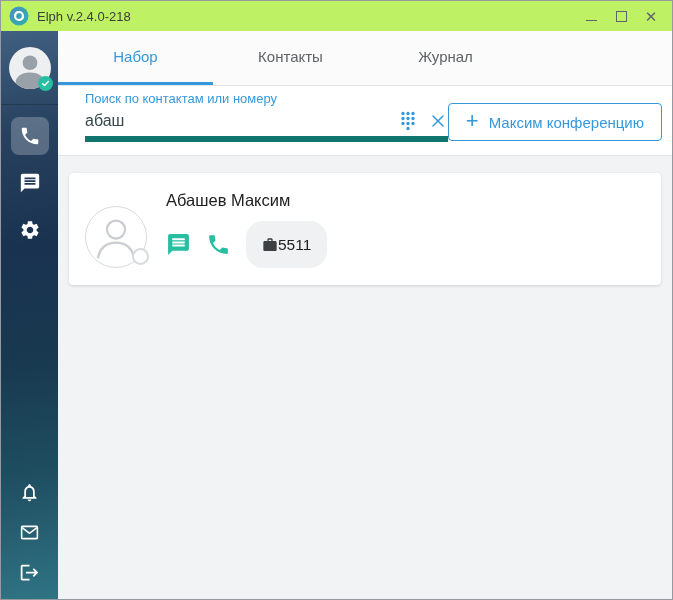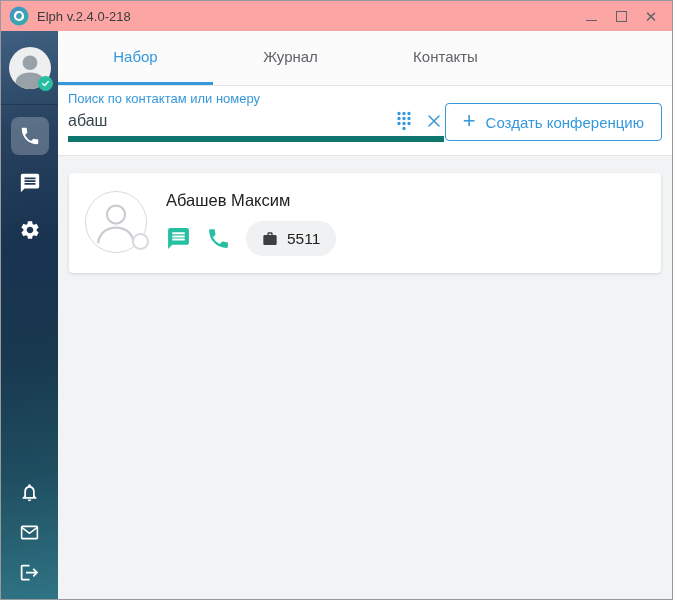--- a/index.html
+++ b/index.html
@@ -11,21 +11,21 @@
     border:1px solid #969aa0;
     background:#fff;
     display:flex; flex-direction:column;
     overflow:hidden;
     box-shadow:0 0 0 1px rgba(0,0,0,0.05);
   }
 
   
   .titlebar {
     height:30px; flex:0 0 30px;
-    background:#fca5a5;
+    background:#bef264;
     display:flex; align-items:center;
     padding:0 6px 0 8px; gap:8px;
   }
   .logo { width:20px; height:20px; flex:0 0 20px; }
   .title-text { font-size:13px; color:#3c3c3c; }
   .win-controls { margin-left:auto; display:flex; align-items:center; }
   .win-btn {
     width:30px; height:26px;
     display:flex; align-items:center; justify-content:center;
     color:#5f6368; cursor:pointer;
@@ -92,21 +92,21 @@
   }
   .tab.active { color:#3598db; border-bottom-color:#3598db; }
 
   .search-row {
     background:#fff;
     border-bottom:1px solid #e3e5e7;
     padding:6px 10px 13px 10px;
     display:flex; align-items:flex-end;
     height:70px; flex:0 0 70px;
   }
-  .search-field { flex:1; max-width:376px; }
+  .search-field { flex:1; max-width:376px;margin-left:17px; }
   .search-label { color:#3598db; font-size:13px; margin-bottom:5px; }
   .search-input-row {
     display:flex; align-items:center;
     border-bottom:6px solid #0f766e;
     padding-bottom:5px;
   }
   .search-input {
     border:none; outline:none; flex:1; min-width:0;
     font-size:16px; color:#37474f;
     font-family:"Liberation Sans", sans-serif;
@@ -127,41 +127,41 @@
   .plus-glyph { font-size:22px; font-weight:400; line-height:1; margin-top:-2px; }
 
   .content {
     flex:1; background:#f1f3f5;
     padding:17px 11px; overflow:auto; min-height:0;
   }
   .contact-card {
     background:#fff; border-radius:4px;
     box-shadow:0 1px 3px rgba(0,0,0,0.14);
     padding:15px 8px 17px 16px;
-    display:flex; gap:19px; align-items:center;
+    display:flex; gap:19px; align-items:flex-end;
   }
   .card-avatar {
     width:62px; height:62px; flex:0 0 62px;
     border:1px solid #d7dadd; border-radius:50%;
     position:relative; color:#c9cdd1;
   }
   .card-avatar-badge {
     position:absolute; right:-3px; bottom:2px;
     width:17px; height:17px; border-radius:50%;
     background:#fff; border:2px solid #d7dadd;
   }
   .contact-info { padding-top:3px; }
   .contact-name { font-size:16.5px; color:#212121; }
   .contact-company { font-size:15px; color:#9aa0a6; margin-top:4px; }
   .contact-actions { display:flex; align-items:center; gap:15px; margin-top:11px; }
   .action-icon { color:#26bfa1; cursor:pointer; display:flex; }
   .ext-badge {
     background:#f0f1f2; border-radius:17px;
-    height:35px; padding:0 16px;
-    display:flex; align-items:center; gap:9px;
+    height:47px; padding:0 16px;
+    display:flex; align-items:center; 
     font-size:15.5px; color:#212121;
     cursor:pointer;
   }
   .ext-badge svg { color:#3c4043; }
 </style>
 </head>
 <body>
 
 <div class="window">
 
@@ -248,24 +248,24 @@
       </div>
     </div>
 
     <div class="main">
 
       <div class="tabs">
         <div class="tab active">
             <span>Набор</span>
           </div>
         <div class="tab">
+            <span>Контакты</span>
+          </div>
+        <div class="tab">
             <span>Журнал</span>
-          </div>
-        <div class="tab">
-            <span>Контакты</span>
           </div>
       </div>
 
       <div class="search-row">
         <div class="search-field">
           <div class="search-label">Поиск по контактам или номеру</div>
           <div class="search-input-row">
             <input class="search-input" type="text" value="абаш" style="">
             <span class="input-icon">
               <svg width="20" height="20" viewBox="0 0 24 24">
@@ -274,21 +274,21 @@
             </span>
             <span class="input-icon">
               <svg width="20" height="20" viewBox="0 0 24 24" fill="none" stroke="currentColor" stroke-width="1.8" stroke-linecap="round">
                   <path d="M6 6l12 12M18 6L6 18"></path>
                 </svg>
             </span>
           </div>
         </div>
         <button class="conference-btn">
           <span class="plus-glyph">+</span>
-          <span>Создать конференцию</span>
+          <span>Максим конференцию</span>
         </button>
       </div>
 
       <div class="content">
         <div class="contact-card">
           <div class="card-avatar">
             <svg width="60" height="60" viewBox="0 0 24 24" fill="none" stroke="currentColor" stroke-width="0.9">
               <circle cx="12" cy="9" r="3.6"></circle>
               <path d="M4.8 20.5c.6-4.2 3.6-6.3 7.2-6.3s6.6 2.1 7.2 6.3"></path>
             </svg>

